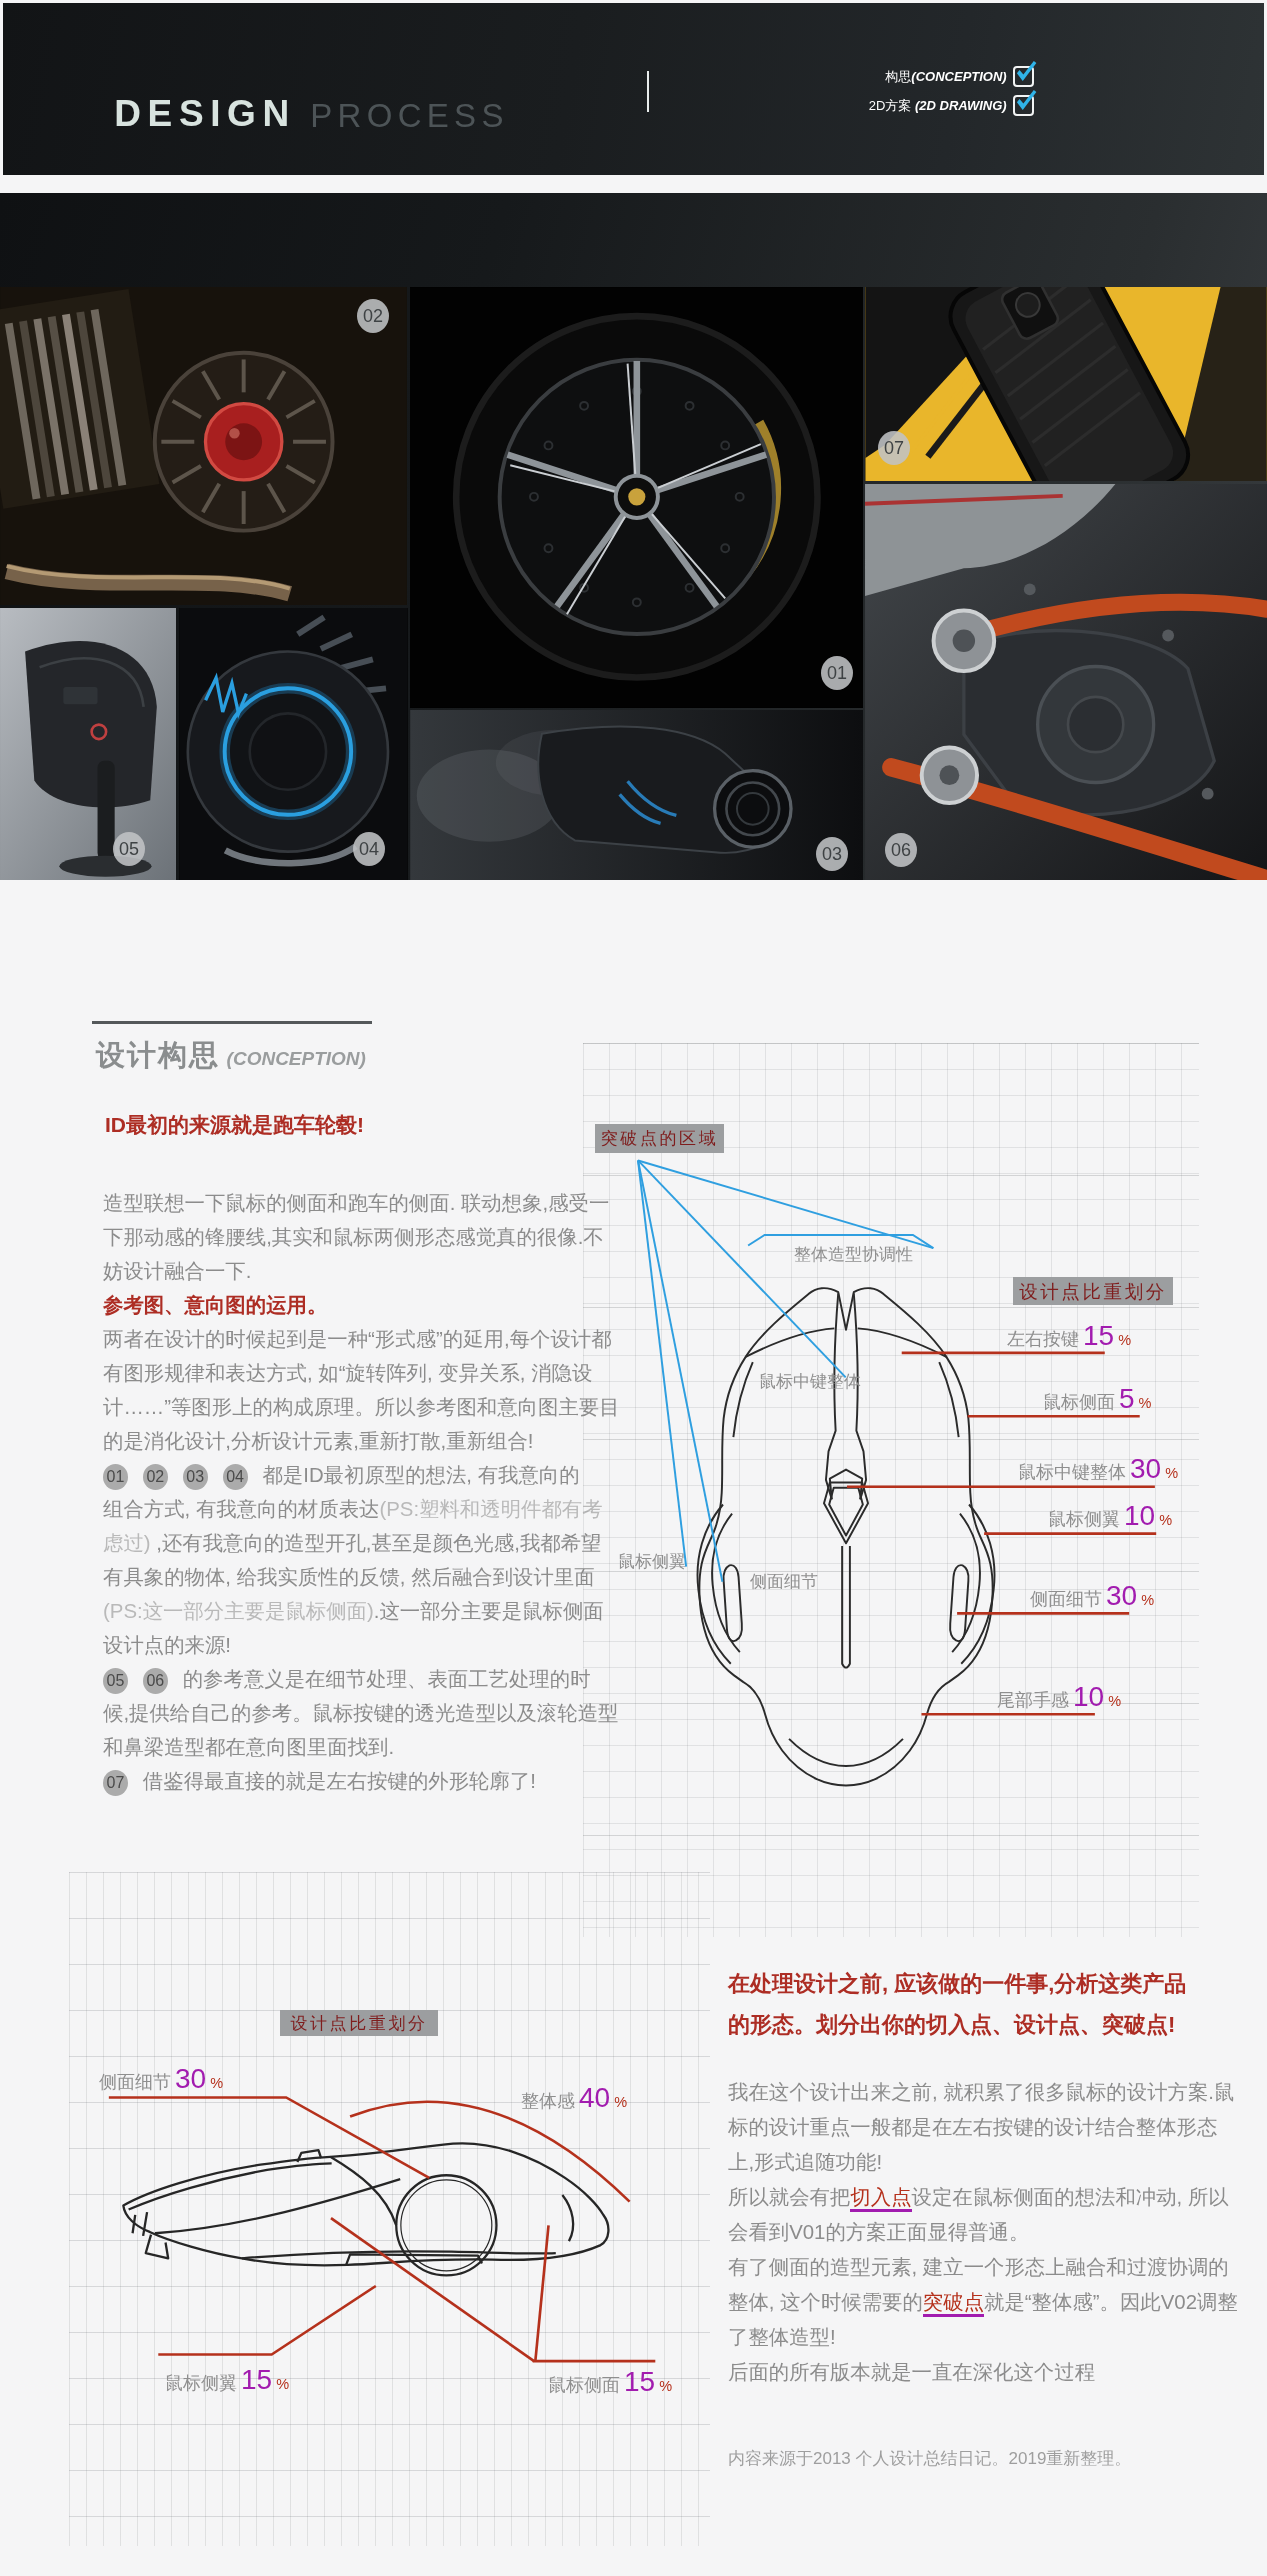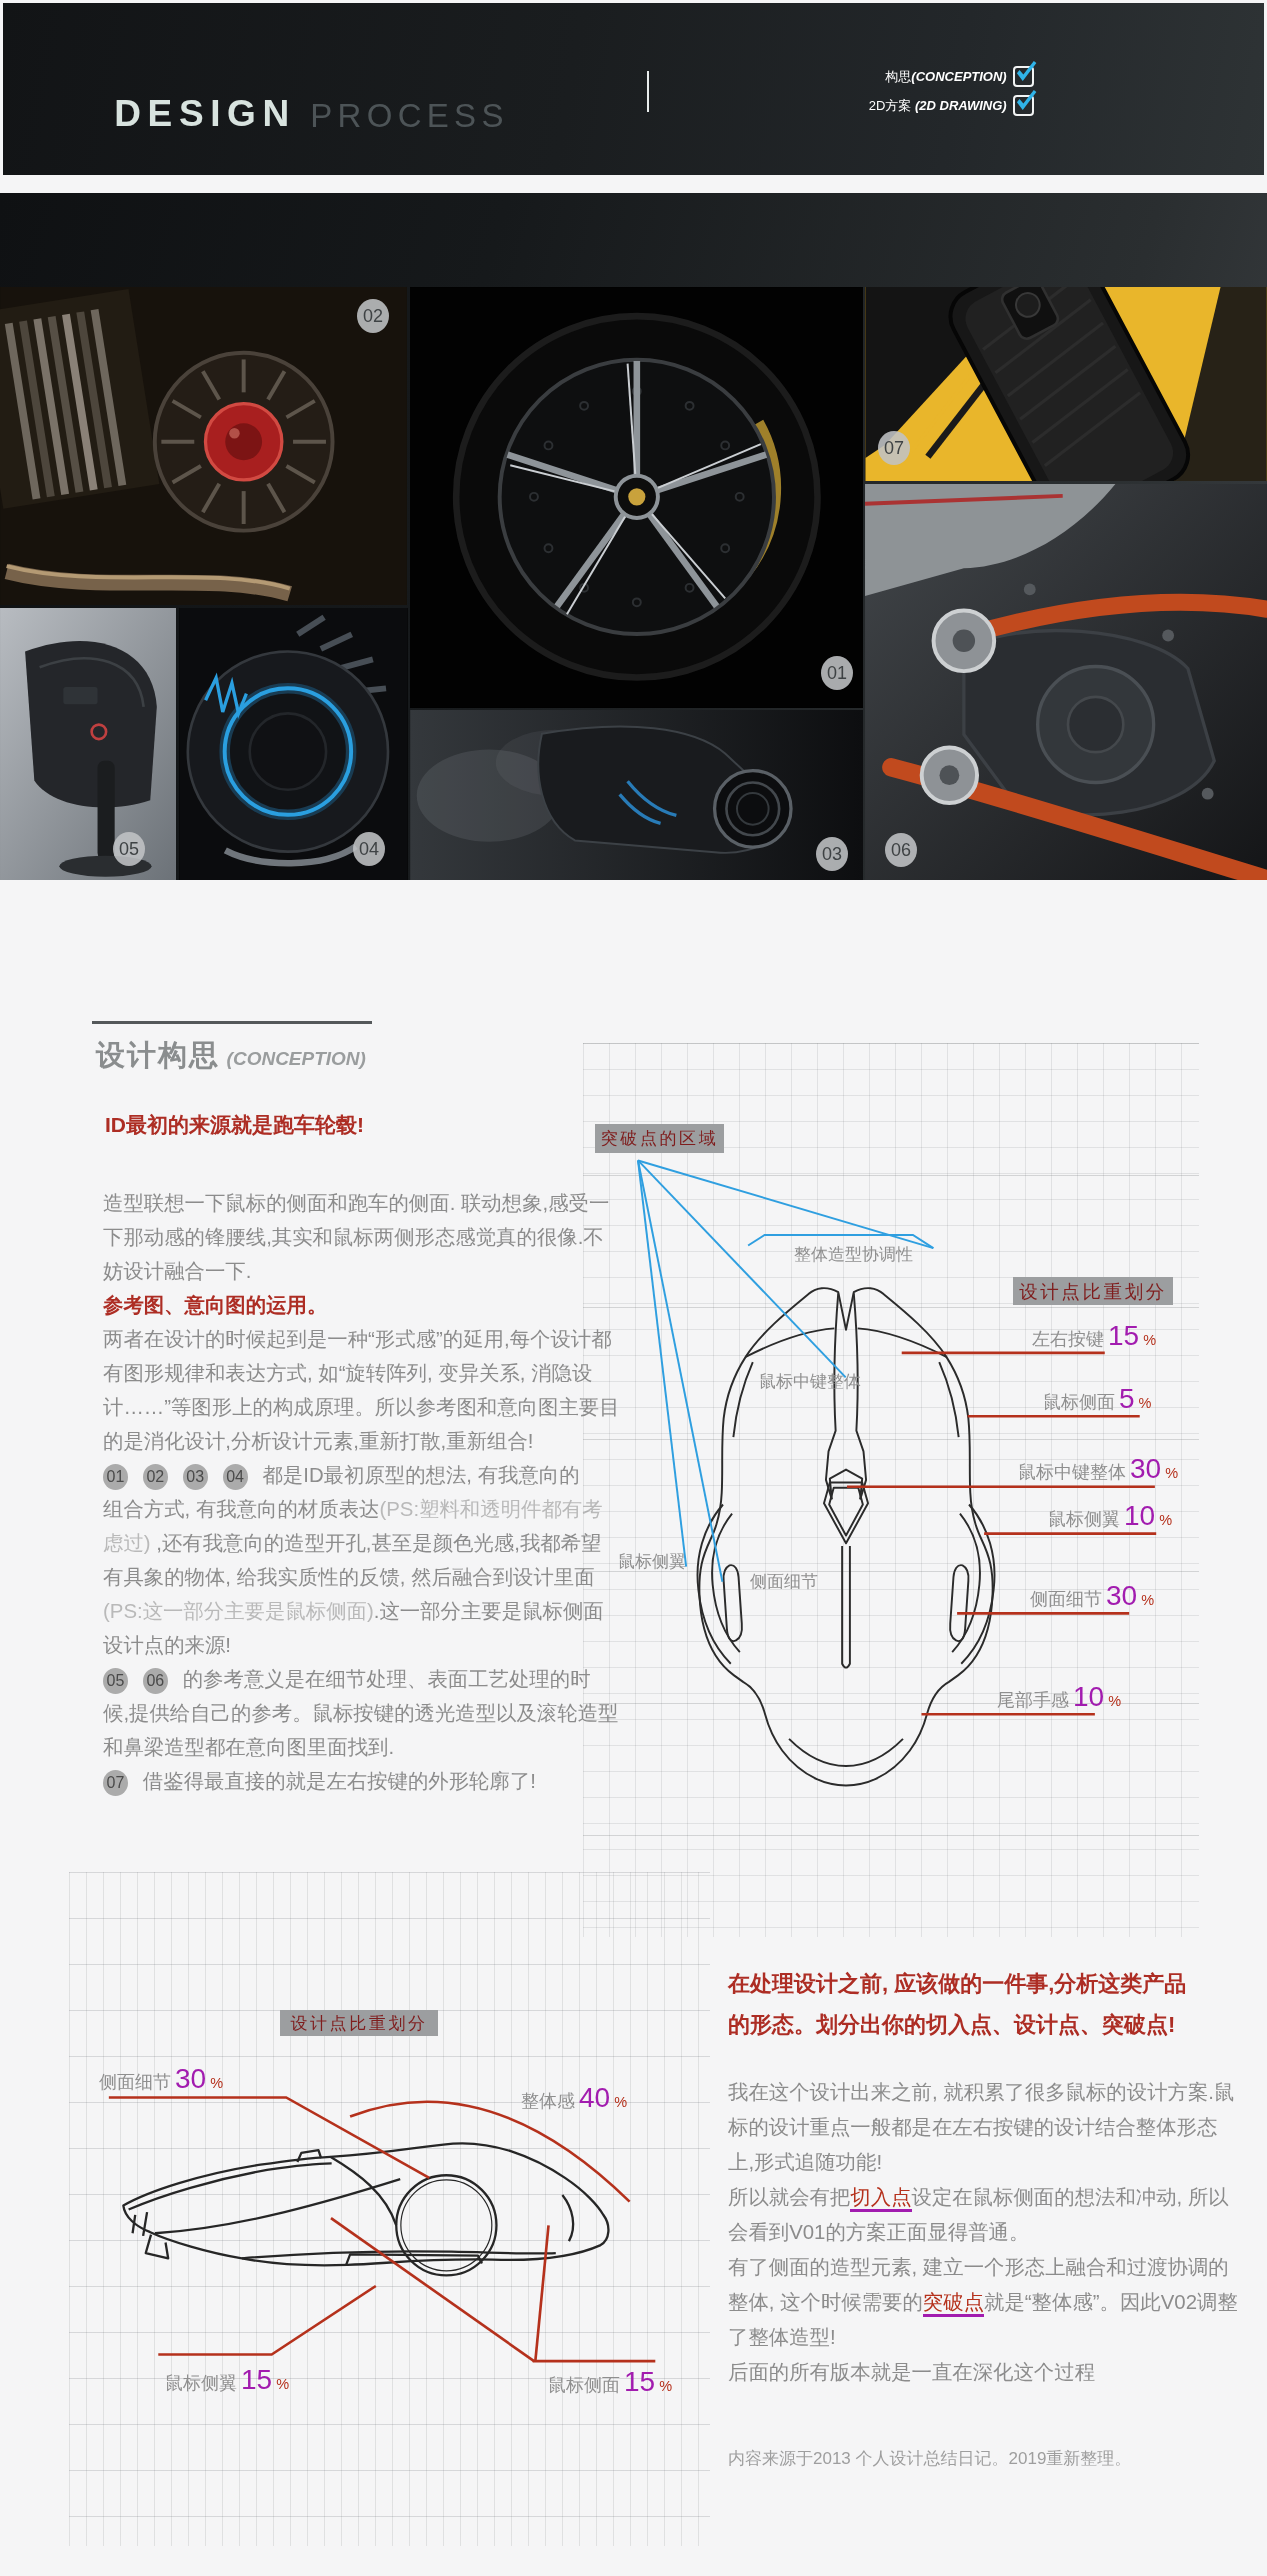--- a/index.html
+++ b/index.html
@@ -413,21 +413,21 @@
   </svg>
 
   <div class="abs gray-box" style="left:595px;top:1124px;width:129px;height:29px;font-size:17px">突破点的区域</div>
   <div class="abs inner-lbl" style="left:794px;top:1243px">整体造型协调性</div>
   <div class="abs gray-box" style="left:1013px;top:1277px;width:160px;height:28px;font-size:18.5px">设计点比重划分</div>
 
   <div class="abs inner-lbl" style="left:759px;top:1370px">鼠标中键整体</div>
   <div class="abs inner-lbl" style="left:618px;top:1550px">鼠标侧翼</div>
   <div class="abs inner-lbl" style="left:750px;top:1570px">侧面细节</div>
 
-  <div class="abs pct" style="left:1032px;top:1320px">
+  <div class="abs pct" style="left:1007px;top:1320px">
     <span class="zh">左右按键</span>
       <span class="num">15</span>
       <span class="unit">%</span>
   </div>
   <div class="abs pct" style="left:1043px;top:1383px">
     <span class="zh">鼠标侧面</span>
       <span class="num">5</span>
       <span class="unit">%</span>
   </div>
   <div class="abs pct" style="left:1018px;top:1453px">

